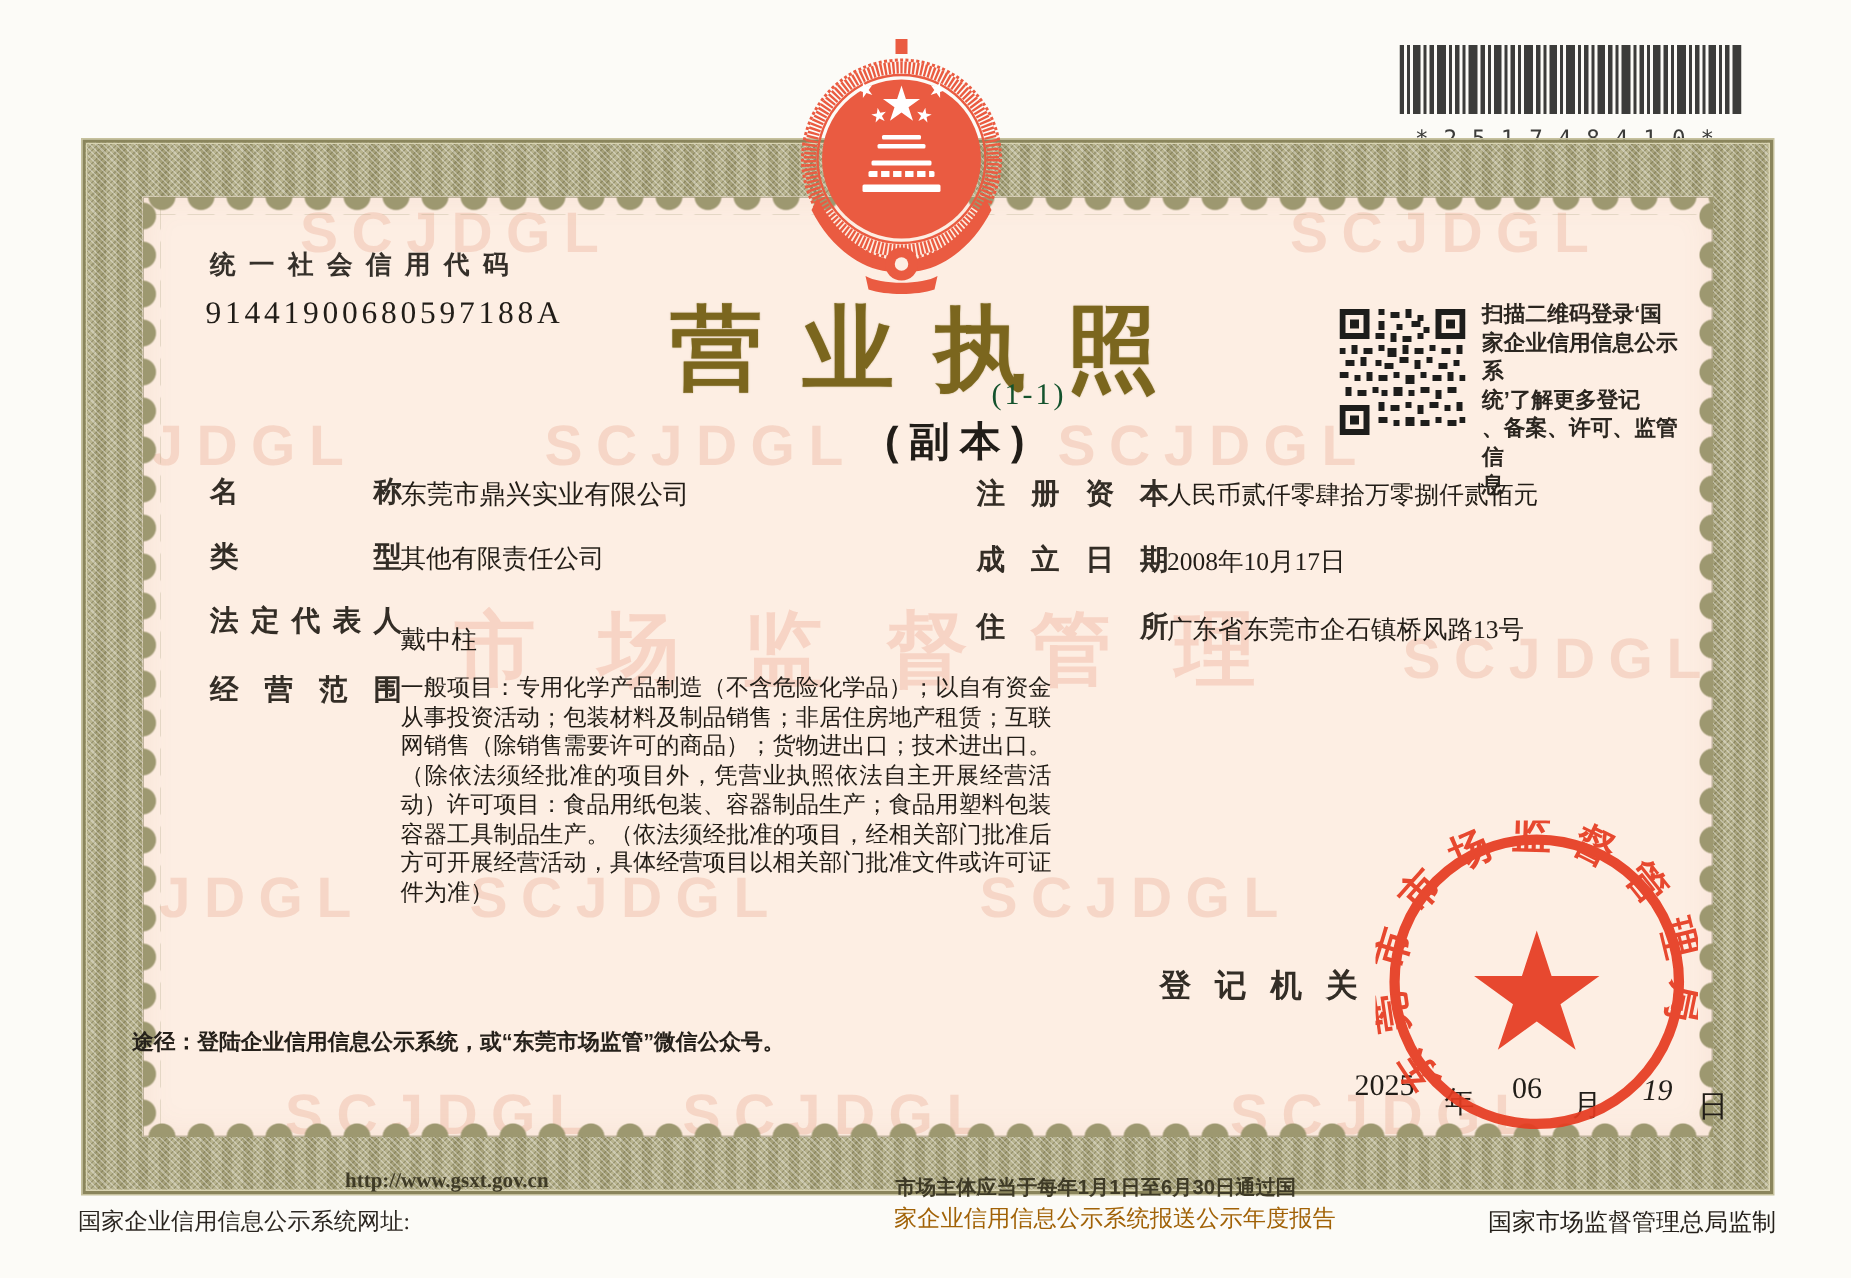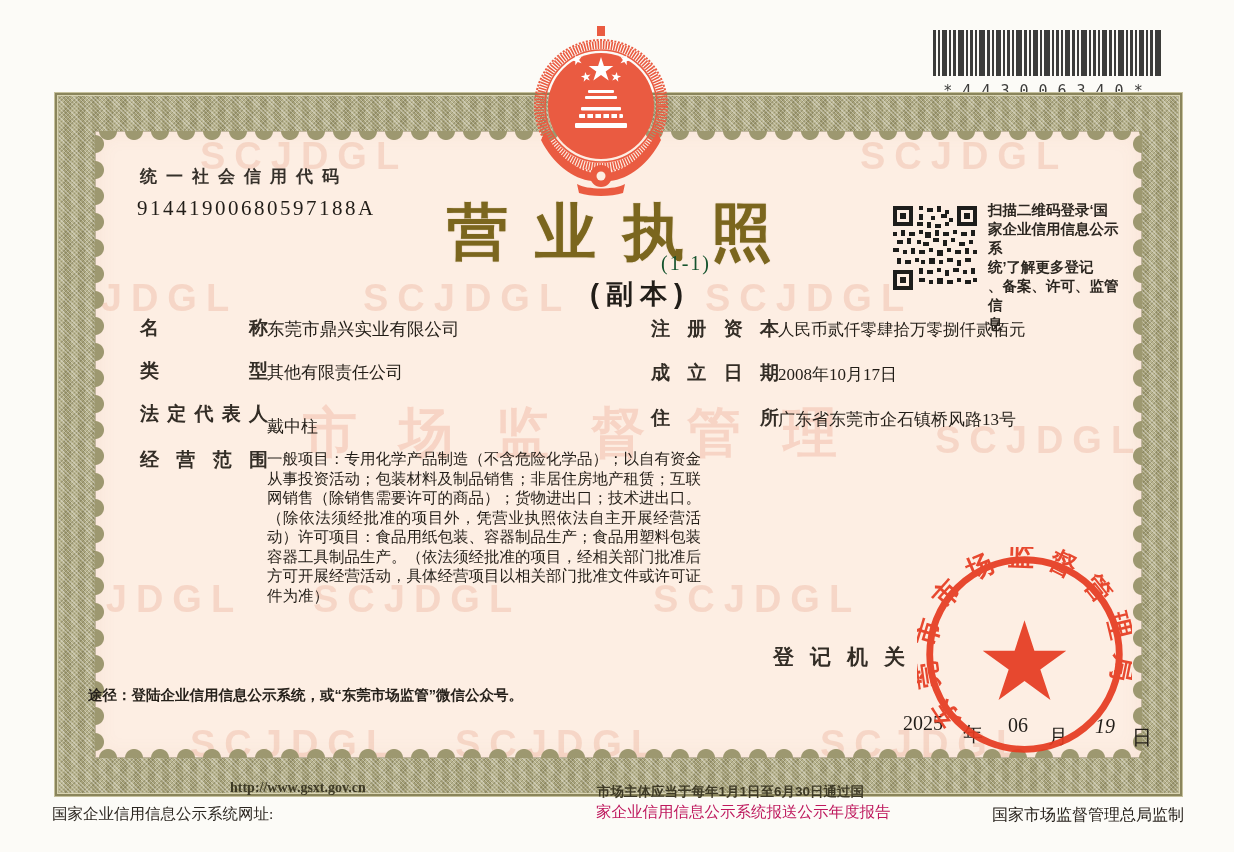--- a/index.html
+++ b/index.html
@@ -100,21 +100,21 @@
   .d-num { font-family:"Liberation Serif", serif; }
   .stamp-box { left:917px; top:547px; width:215px; height:215px; z-index:5; opacity:.92; }
 
   
   .notice { left:88px; top:684px; z-index:2; font-size:14.5px; font-weight:700; line-height:22px;
     color:#26211b; font-family:"Liberation Sans", sans-serif; }
   .border-url { left:230px; top:780px; z-index:3; font-size:14px; font-weight:700; color:#3e3a26; }
   .border-annual { left:597px; top:783px; z-index:3; font-size:13.5px; font-weight:700; color:#3e3a26;
     font-family:"Liberation Sans", sans-serif; white-space:nowrap; }
   .footer-left  { left:52px;  top:804px; font-size:15.5px; color:#2b2620; }
-  .footer-center{ left:596px; top:802px; font-size:15.5px; color:#be185d;font-family:Liberation Serif, serif; }
+  .footer-center{ left:596px; top:802px; font-size:15.5px; color:#a16207;font-family:Liberation Serif, serif; }
   .footer-right { left:992px; top:805px; font-size:16px;  color:#26211b; }
 
   .emblem-box { left:531px; top:24px; width:140px; height:172px; z-index:3; }
 </style>
 </head>
 <body>
 
 <div class="abs barcode-wrap">
   <svg width="228" height="46" viewBox="0 0 228 46">
     <g fill="#3c3c3a">
@@ -156,21 +156,21 @@
         <rect x="185" width="6" height="46"></rect>
       <rect x="193" width="2" height="46"></rect>
         <rect x="197" width="3" height="46"></rect>
         <rect x="202" width="2" height="46"></rect>
       <rect x="206" width="5" height="46"></rect>
         <rect x="213" width="2" height="46"></rect>
         <rect x="217" width="3" height="46"></rect>
       <rect x="222" width="6" height="46"></rect>
     </g>
   </svg>
-  <div class="barcode-text">*443006340*</div>
+  <div class="barcode-text">*251748410*</div>
 </div>
 
 <div class="abs frame"></div>
 
 <div class="abs inner">
   <div class="sc sc-top"></div>
   <div class="sc sc-bottom"></div>
   <div class="sc sc-left"></div>
   <div class="sc sc-right"></div>
 

